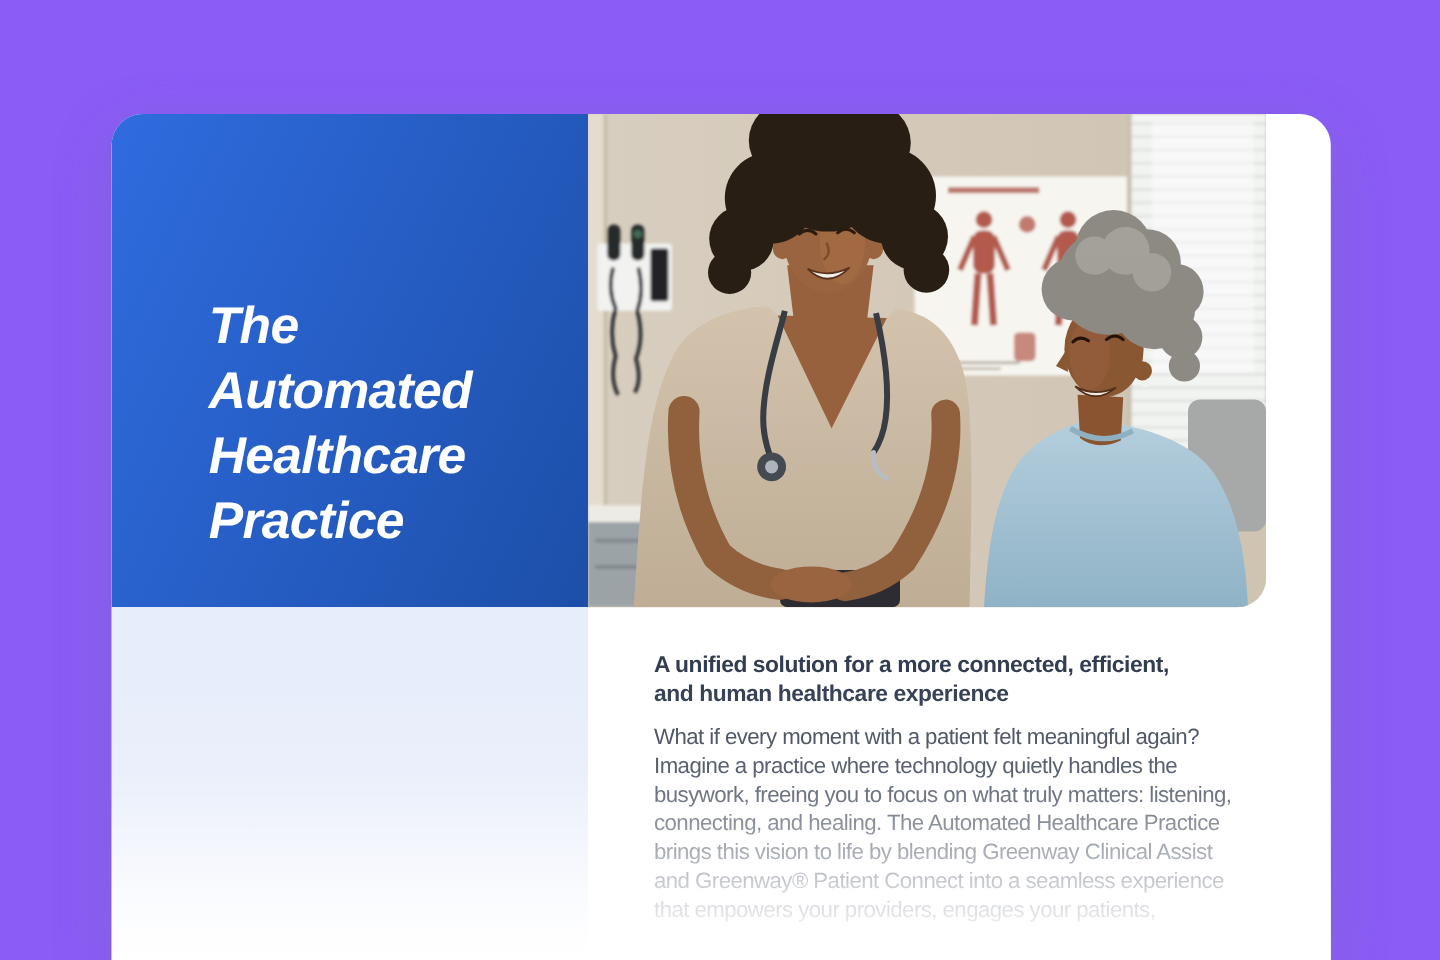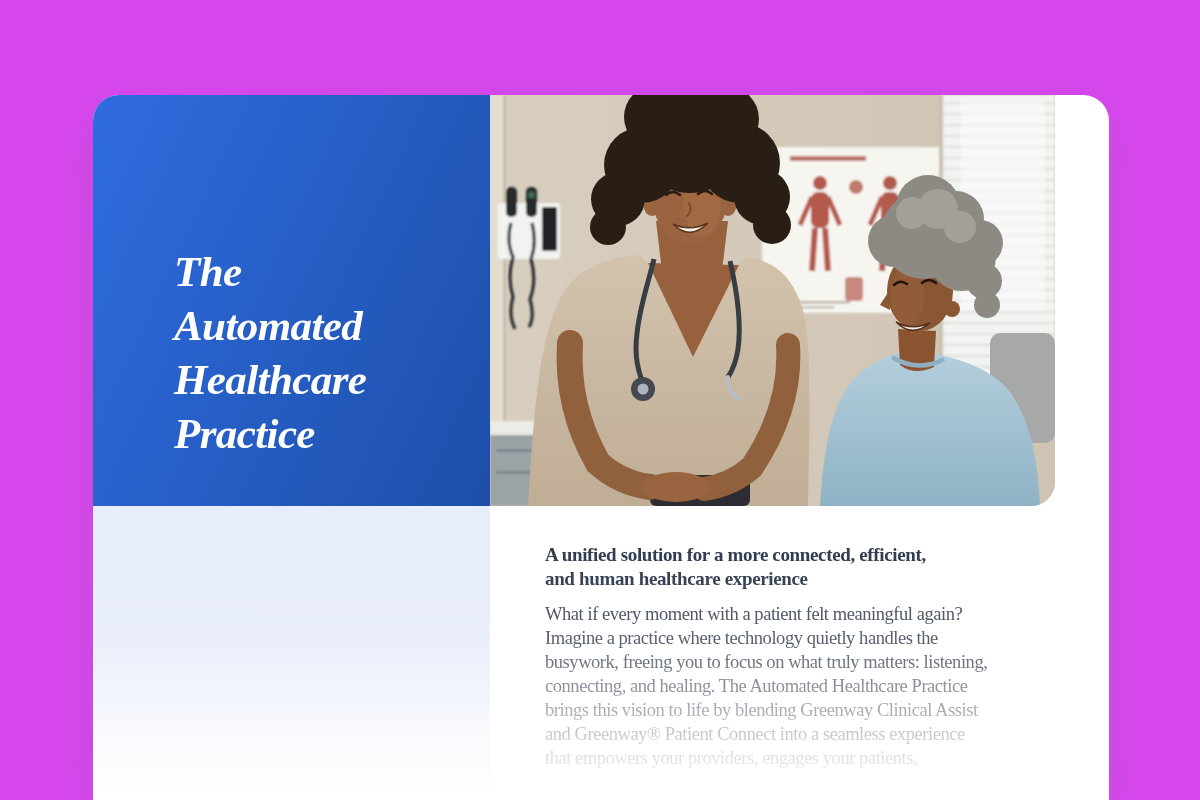--- a/index.html
+++ b/index.html
@@ -2,21 +2,21 @@
 <html style="--accent_blue: #2563e0; --panel_gradient_start: #2f6cdf; --panel_gradient_end: #1d4fa9; --dark_navy: #333d52; --body_text: #3f4859; --light_blue_bg: #e7edfa; --icon_navy: #2e3850;"><head>
 <meta charset="utf-8">
 <style>
   :root{
     --accent_blue:#2563e0; --panel_gradient_start:#2f6cdf; --panel_gradient_end:#1d4fa9;
     --dark_navy:#333d52; --body_text:#3f4859; --light_blue_bg:#e7edfa; --icon_navy:#2e3850;
   }
   *{box-sizing:border-box;margin:0;padding:0;}
   html,body{background:#ffffff;}
   body{font-family:"Liberation Sans", sans-serif; -webkit-font-smoothing:antialiased;}
-  .page{position:relative;width:1200px;height:800px;background:#d946ef;overflow:hidden;font-family:Liberation Serif, serif;}
+  .page{position:relative;width:1200px;height:800px;background:#8b5cf6;overflow:hidden;}
   .card{position:absolute;left:93px;top:95px;width:1016px;height:705px;background:#ffffff;
         border-radius:26px 26px 0 0;box-shadow:0 14px 50px rgba(105,115,140,.22);overflow:hidden;}
   .hero-panel{position:absolute;left:0;top:0;width:397px;height:411px;
         background:linear-gradient(115deg,var(--panel_gradient_start) 0%,var(--panel_gradient_end) 100%);}
   .hero-title{position:absolute;left:81px;top:150px;width:290px;color:#ffffff;
         font-size:43px;line-height:54px;font-weight:bold;font-style:italic;letter-spacing:-.6px;
         white-space:pre-line;}
   .photo{position:absolute;left:397px;top:0;width:565px;height:411px;overflow:hidden;
         border-radius:0 0 24px 0;background:#d5cbbc;}
   .photo svg{display:block;width:565px;height:411px;}

